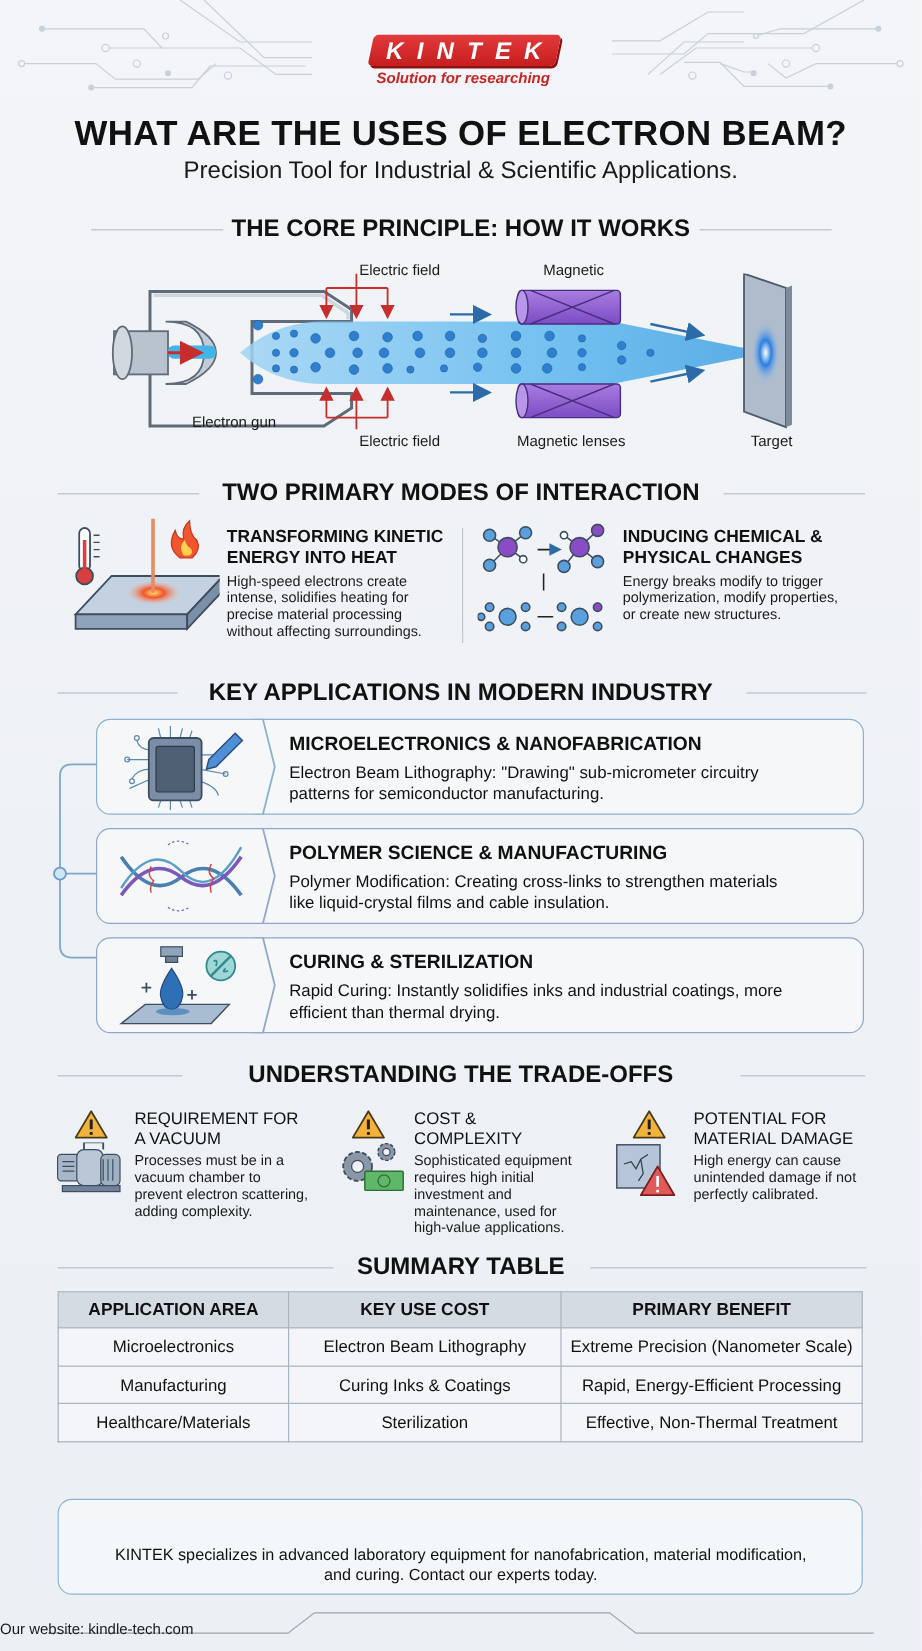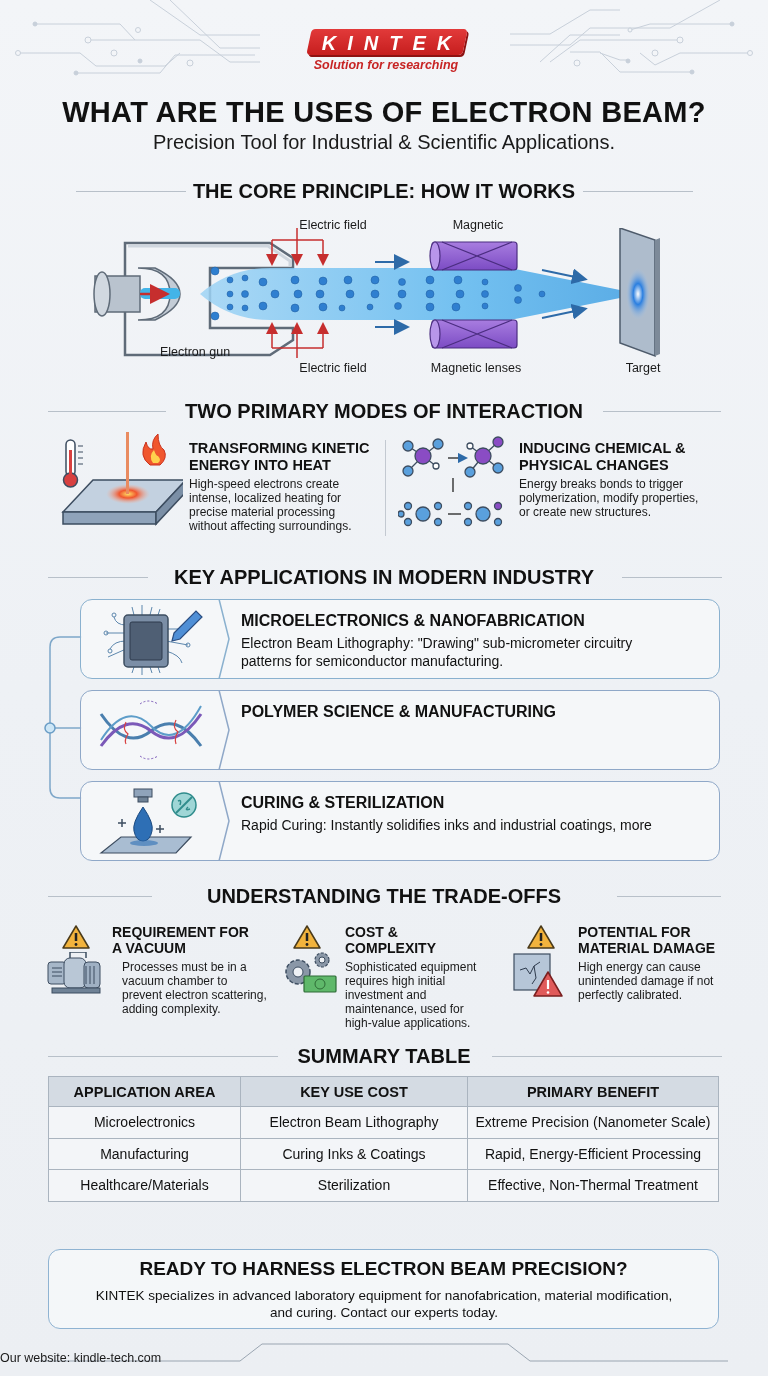--- a/index.html
+++ b/index.html
@@ -58,21 +58,21 @@
     position: absolute; left: 80px; width: 640px; height: 80px;
     border: 1.5px solid #8fa8c8; border-radius: 12px;
     background: rgba(245,247,250,0.9);
     padding-left: 48px;
   }
   .app-card.c1 { border-color: #8ab1cf; }
   .app-title { position: absolute; left: 240px; font-size: 16px; font-weight: bold; color: #111; }
   .app-desc { position: absolute; left: 240px; width: 470px; font-size: 14px; line-height: 18px; color: #111; }
 
   
-  .to-title { position: absolute; font-size: 14px; font-weight: bold; line-height: 16px; color: #111; }
+  .to-title { position: absolute; font-size: 14px; font-weight: normal; line-height: 16px; color: #111; }
   .to-desc { position: absolute; font-size: 12px; line-height: 14px; color: #1a1a1a; }
 
   
   table.summary {
     position: absolute; left: 48px; top: 1076px; width: 671px;
     border-collapse: collapse; font-size: 14px; color: #111;
   }
   table.summary th {
     background: #d4dbe3; font-weight: bold; height: 30px; font-size: 14.5px;
     border: 1px solid #aab4bf;
@@ -277,21 +277,21 @@
   <path d="M20 14 h5 M20 20 h5 M20 26 h5 M20 32 h5" stroke="#3d4d60" stroke-width="1.2"></path>
   <path d="M92 33 Q80 24 88 10 Q90 18 95 17 Q93 8 100 2 Q100 14 106 18 Q110 26 102 33 Z" fill="#f0562e" stroke="#c8321f" stroke-width="1"></path>
   <path d="M95 31 Q90 24 96 18 Q98 24 100 24 Q104 28 100 31 Z" fill="#ffd04d"></path>
 </svg>
 <div class="mode-title" style="left:189px;top:440px;">
   <div>TRANSFORMING KINETIC</div>
   <div>ENERGY INTO HEAT</div>
 </div>
 <div class="mode-desc" style="left:189px;top:477px;">
   <div>High-speed electrons create</div>
-  <div>intense, localized heating for</div>
+  <div>intense, solidifies heating for</div>
   <div>precise material processing</div>
   <div>without affecting surroundings.</div>
 </div>
 <div class="vdiv" style="left:385px;top:440px;height:96px;"></div>
 
 <svg class="abs" width="110" height="95" style="left:398px;top:436px;">
   <g stroke="#3d4d60" stroke-width="1.3">
     <line x1="25" y1="20" x2="10" y2="10"></line>
       <line x1="25" y1="20" x2="40" y2="8"></line>
     <line x1="25" y1="20" x2="10" y2="35"></line>
@@ -324,21 +324,21 @@
     <circle cx="100" cy="70" r="3.5" fill="#8a4cc4"></circle>
       <circle cx="100" cy="86" r="3.5" fill="#5aa0dd"></circle>
     <path d="M50 78 L63 78" stroke="#222"></path>
   </g>
 </svg>
 <div class="mode-title" style="left:519px;top:440px;">
   <div>INDUCING CHEMICAL &amp;</div>
   <div>PHYSICAL CHANGES</div>
 </div>
 <div class="mode-desc" style="left:519px;top:477px;">
-  <div>Energy breaks bonds to trigger</div>
+  <div>Energy breaks modify to trigger</div>
   <div>polymerization, modify properties,</div>
   <div>or create new structures.</div>
 </div>
 
 <div class="rule" style="left:48px;top:577px;width:100px;"></div>
 <div class="section-h" style="top:566px;">KEY APPLICATIONS IN MODERN INDUSTRY</div>
 <div class="rule" style="left:622px;top:577px;width:100px;"></div>
 
 <svg class="abs" width="40" height="230" style="left:42px;top:630px;">
   <path d="M40 7 L18 7 Q8 7 8 17 L8 158 Q8 168 18 168 L40 168" fill="none" stroke="#7ea7c9" stroke-width="1.5"></path>
@@ -382,40 +382,45 @@
       <path d="M5 18 Q30 55 55 35 Q80 15 105 50" stroke="#4a7fae"></path>
       <path d="M5 50 Q30 15 55 35 Q80 55 105 18" stroke="#7b59b8"></path>
       <path d="M5 44 Q30 5 55 30 Q80 55 105 10" stroke="#5d9dc9" stroke-width="2"></path>
     </g>
     <path d="M30 26 Q26 34 32 38 Q28 44 30 48" stroke="#d84040" stroke-width="1.2" fill="none"></path>
     <path d="M80 24 Q76 32 82 36 Q78 42 80 48" stroke="#d84040" stroke-width="1.2" fill="none"></path>
     <path d="M44 8 Q52 2 62 8" stroke="#7b59b8" stroke-width="1" stroke-dasharray="2 2" fill="none"></path>
     <path d="M44 60 Q52 66 62 60" stroke="#7b59b8" stroke-width="1" stroke-dasharray="2 2" fill="none"></path>
   </svg>
   <div class="app-title" style="left:160px;top:12px;">POLYMER SCIENCE &amp; MANUFACTURING</div>
+  <div class="app-desc" style="left:160px;top:34px;">
+    <div>Polymer Modification: Creating cross-links to strengthen materials</div>
+    <div>like liquid-crystal films and cable insulation.</div>
+  </div>
 </div>
 
 <div class="app-card" style="top:781px;">
   <svg class="abs" width="20" height="80" style="left:130px;top:-1px;">
     <path d="M0 0 L8 0 L18 40 L8 80 L0 80" fill="none" stroke="#8fa8c8" stroke-width="1.5"></path>
   </svg>
   <svg class="abs" width="110" height="72" style="left:15px;top:3px;">
     <path d="M5 68 L25 52 L95 52 L80 68 Z" fill="#a9bdd2" stroke="#3d4d60" stroke-width="1.2"></path>
     <rect x="38" y="4" width="18" height="8" fill="#8fa3ba" stroke="#3d4d60"></rect>
     <rect x="42" y="12" width="10" height="5" fill="#6f8296" stroke="#3d4d60"></rect>
     <path d="M47 22 Q36 38 38 46 Q40 56 47 56 Q54 56 56 46 Q58 38 47 22 Z" fill="#2e6fb5" stroke="#1d4b80"></path>
     <ellipse cx="48" cy="58" rx="14" ry="3" fill="#2e6fb5" opacity="0.6"></ellipse>
     <path d="M22 38 h8 M26 34 v8 M60 44 h8 M64 40 v8" stroke="#3d4d60" stroke-width="1.5"></path>
     <circle cx="88" cy="20" r="12" fill="#9fd6d6" stroke="#2f8c8c" stroke-width="1.5"></circle>
     <path d="M80 28 L96 12" stroke="#2f8c8c" stroke-width="2"></path>
     <path d="M82 16 Q86 14 84 20 M92 22 Q88 26 94 24" stroke="#2f8c8c" stroke-width="1.5" fill="none"></path>
   </svg>
   <div class="app-title" style="left:160px;top:12px;">CURING &amp; STERILIZATION</div>
   <div class="app-desc" style="left:160px;top:34px;">
     <div>Rapid Curing: Instantly solidifies inks and industrial coatings, more</div>
+    <div>efficient than thermal drying.</div>
   </div>
 </div>
 
 <div class="rule" style="left:48px;top:896px;width:104px;"></div>
 <div class="section-h" style="top:885px;">UNDERSTANDING THE TRADE-OFFS</div>
 <div class="rule" style="left:617px;top:896px;width:104px;"></div>
 
 <svg class="abs" width="30" height="26" style="left:61px;top:924px;">
   <path d="M15 2 L28 24 L2 24 Z" fill="#f2b33d" stroke="#4a3a1a" stroke-width="1.5" stroke-linejoin="round"></path>
   <path d="M15 9 L15 17" stroke="#222" stroke-width="2.5"></path>
@@ -427,21 +432,21 @@
   <rect x="18" y="6" width="22" height="30" rx="6" fill="#b9c7d6" stroke="#3d4d60"></rect>
   <rect x="38" y="10" width="16" height="26" rx="4" fill="#9fb0c3" stroke="#3d4d60"></rect>
   <path d="M40 14 v18 M44 14 v18 M48 14 v18" stroke="#3d4d60"></path>
   <path d="M24 6 L24 0 L40 0 L40 6" fill="none" stroke="#3d4d60" stroke-width="1.5"></path>
   <rect x="6" y="36" width="48" height="5" fill="#6f8296" stroke="#3d4d60"></rect>
 </svg>
 <div class="to-title" style="left:112px;top:924px;">
   <div>REQUIREMENT FOR</div>
   <div>A VACUUM</div>
 </div>
-<div class="to-desc" style="left:122px;top:960px;">
+<div class="to-desc" style="left:112px;top:960px;">
   <div>Processes must be in a</div>
   <div>vacuum chamber to</div>
   <div>prevent electron scattering,</div>
   <div>adding complexity.</div>
 </div>
 
 <svg class="abs" width="30" height="26" style="left:292px;top:924px;">
   <path d="M15 2 L28 24 L2 24 Z" fill="#f2b33d" stroke="#4a3a1a" stroke-width="1.5" stroke-linejoin="round"></path>
   <path d="M15 9 L15 17" stroke="#222" stroke-width="2.5"></path>
     <circle cx="15" cy="20.5" r="1.4" fill="#222"></circle>
@@ -513,20 +518,19 @@
     </tr>
     <tr>
       <td>Healthcare/Materials</td>
       <td>Sterilization</td>
       <td>Effective, Non-Thermal Treatment</td>
     </tr>
   </tbody>
 </table>
 
 <div class="cta">
-  <div class="cta-title">READY TO HARNESS ELECTRON BEAM PRECISION?</div>
   <div class="cta-desc">KINTEK specializes in advanced laboratory equipment for nanofabrication, material modification, and curing. Contact our experts today.</div>
 </div>
 
 <svg class="abs" width="768" height="30" style="left:0;top:1340px;">
   <path d="M40 21 L240 21 L262 4 L380 4 L380 4 L508 4 L530 21 L728 21" fill="none" stroke="#9aa5b1" stroke-width="1"></path>
 </svg>
 <div class="footer-text">Our website: kindle-tech.com</div>
 
 </body></html>

